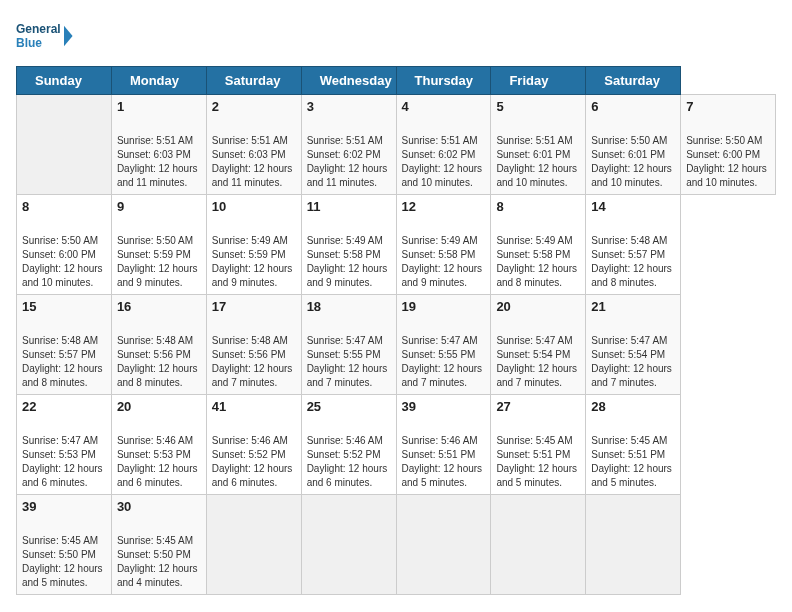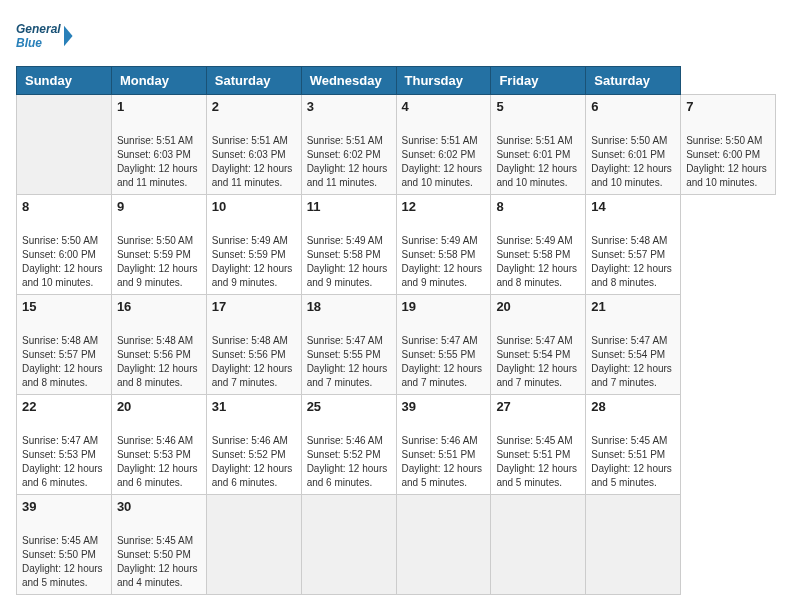--- a/index.html
+++ b/index.html
@@ -8,21 +8,20 @@
       background: #fff;
       width: 792px;
       min-height: 612px;
       padding: 16px;
     }
     .header-section {
       display: flex;
       justify-content: space-between;
       align-items: flex-start;
       margin-bottom: 10px;
-      font-style: italic;
     }
     .logo {
       display: flex;
       align-items: center;
       gap: 4px;
     }
     .title-block {
       text-align: right;
     }
     .month-title {
@@ -37,21 +36,21 @@
     table {
       width: 100%;
       border-collapse: collapse;
       table-layout: fixed;
     }
     thead th {
       background-color: #2471a3;
       color: #fff;
       font-size: 13px;
       font-weight: bold;
-      padding: 6px 8px;
+      padding: 6px 18px;
       text-align: left;
       border: 1px solid #1a5276;
       margin-left: 37px;
     }
     tbody td {
       border: 1px solid #ccc;
       vertical-align: top;
       padding: 4px 5px;
       font-size: 10.5px;
       color: #222;
@@ -203,21 +202,21 @@
       <tr>
         <td>
           <span class="day-num">22</span>
           <div class="day-detail">Sunrise: 5:47 AM<br>Sunset: 5:53 PM<br>Daylight: 12 hours and 6 minutes.</div>
         </td>
         <td>
           <span class="day-num">20</span>
           <div class="day-detail">Sunrise: 5:46 AM<br>Sunset: 5:53 PM<br>Daylight: 12 hours and 6 minutes.</div>
         </td>
         <td>
-          <span class="day-num">31</span>
+          <span class="day-num">41</span>
           <div class="day-detail">Sunrise: 5:46 AM<br>Sunset: 5:52 PM<br>Daylight: 12 hours and 6 minutes.</div>
         </td>
         <td>
           <span class="day-num">25</span>
           <div class="day-detail">Sunrise: 5:46 AM<br>Sunset: 5:52 PM<br>Daylight: 12 hours and 6 minutes.</div>
         </td>
         <td>
           <span class="day-num">39</span>
           <div class="day-detail">Sunrise: 5:46 AM<br>Sunset: 5:51 PM<br>Daylight: 12 hours and 5 minutes.</div>
         </td>

